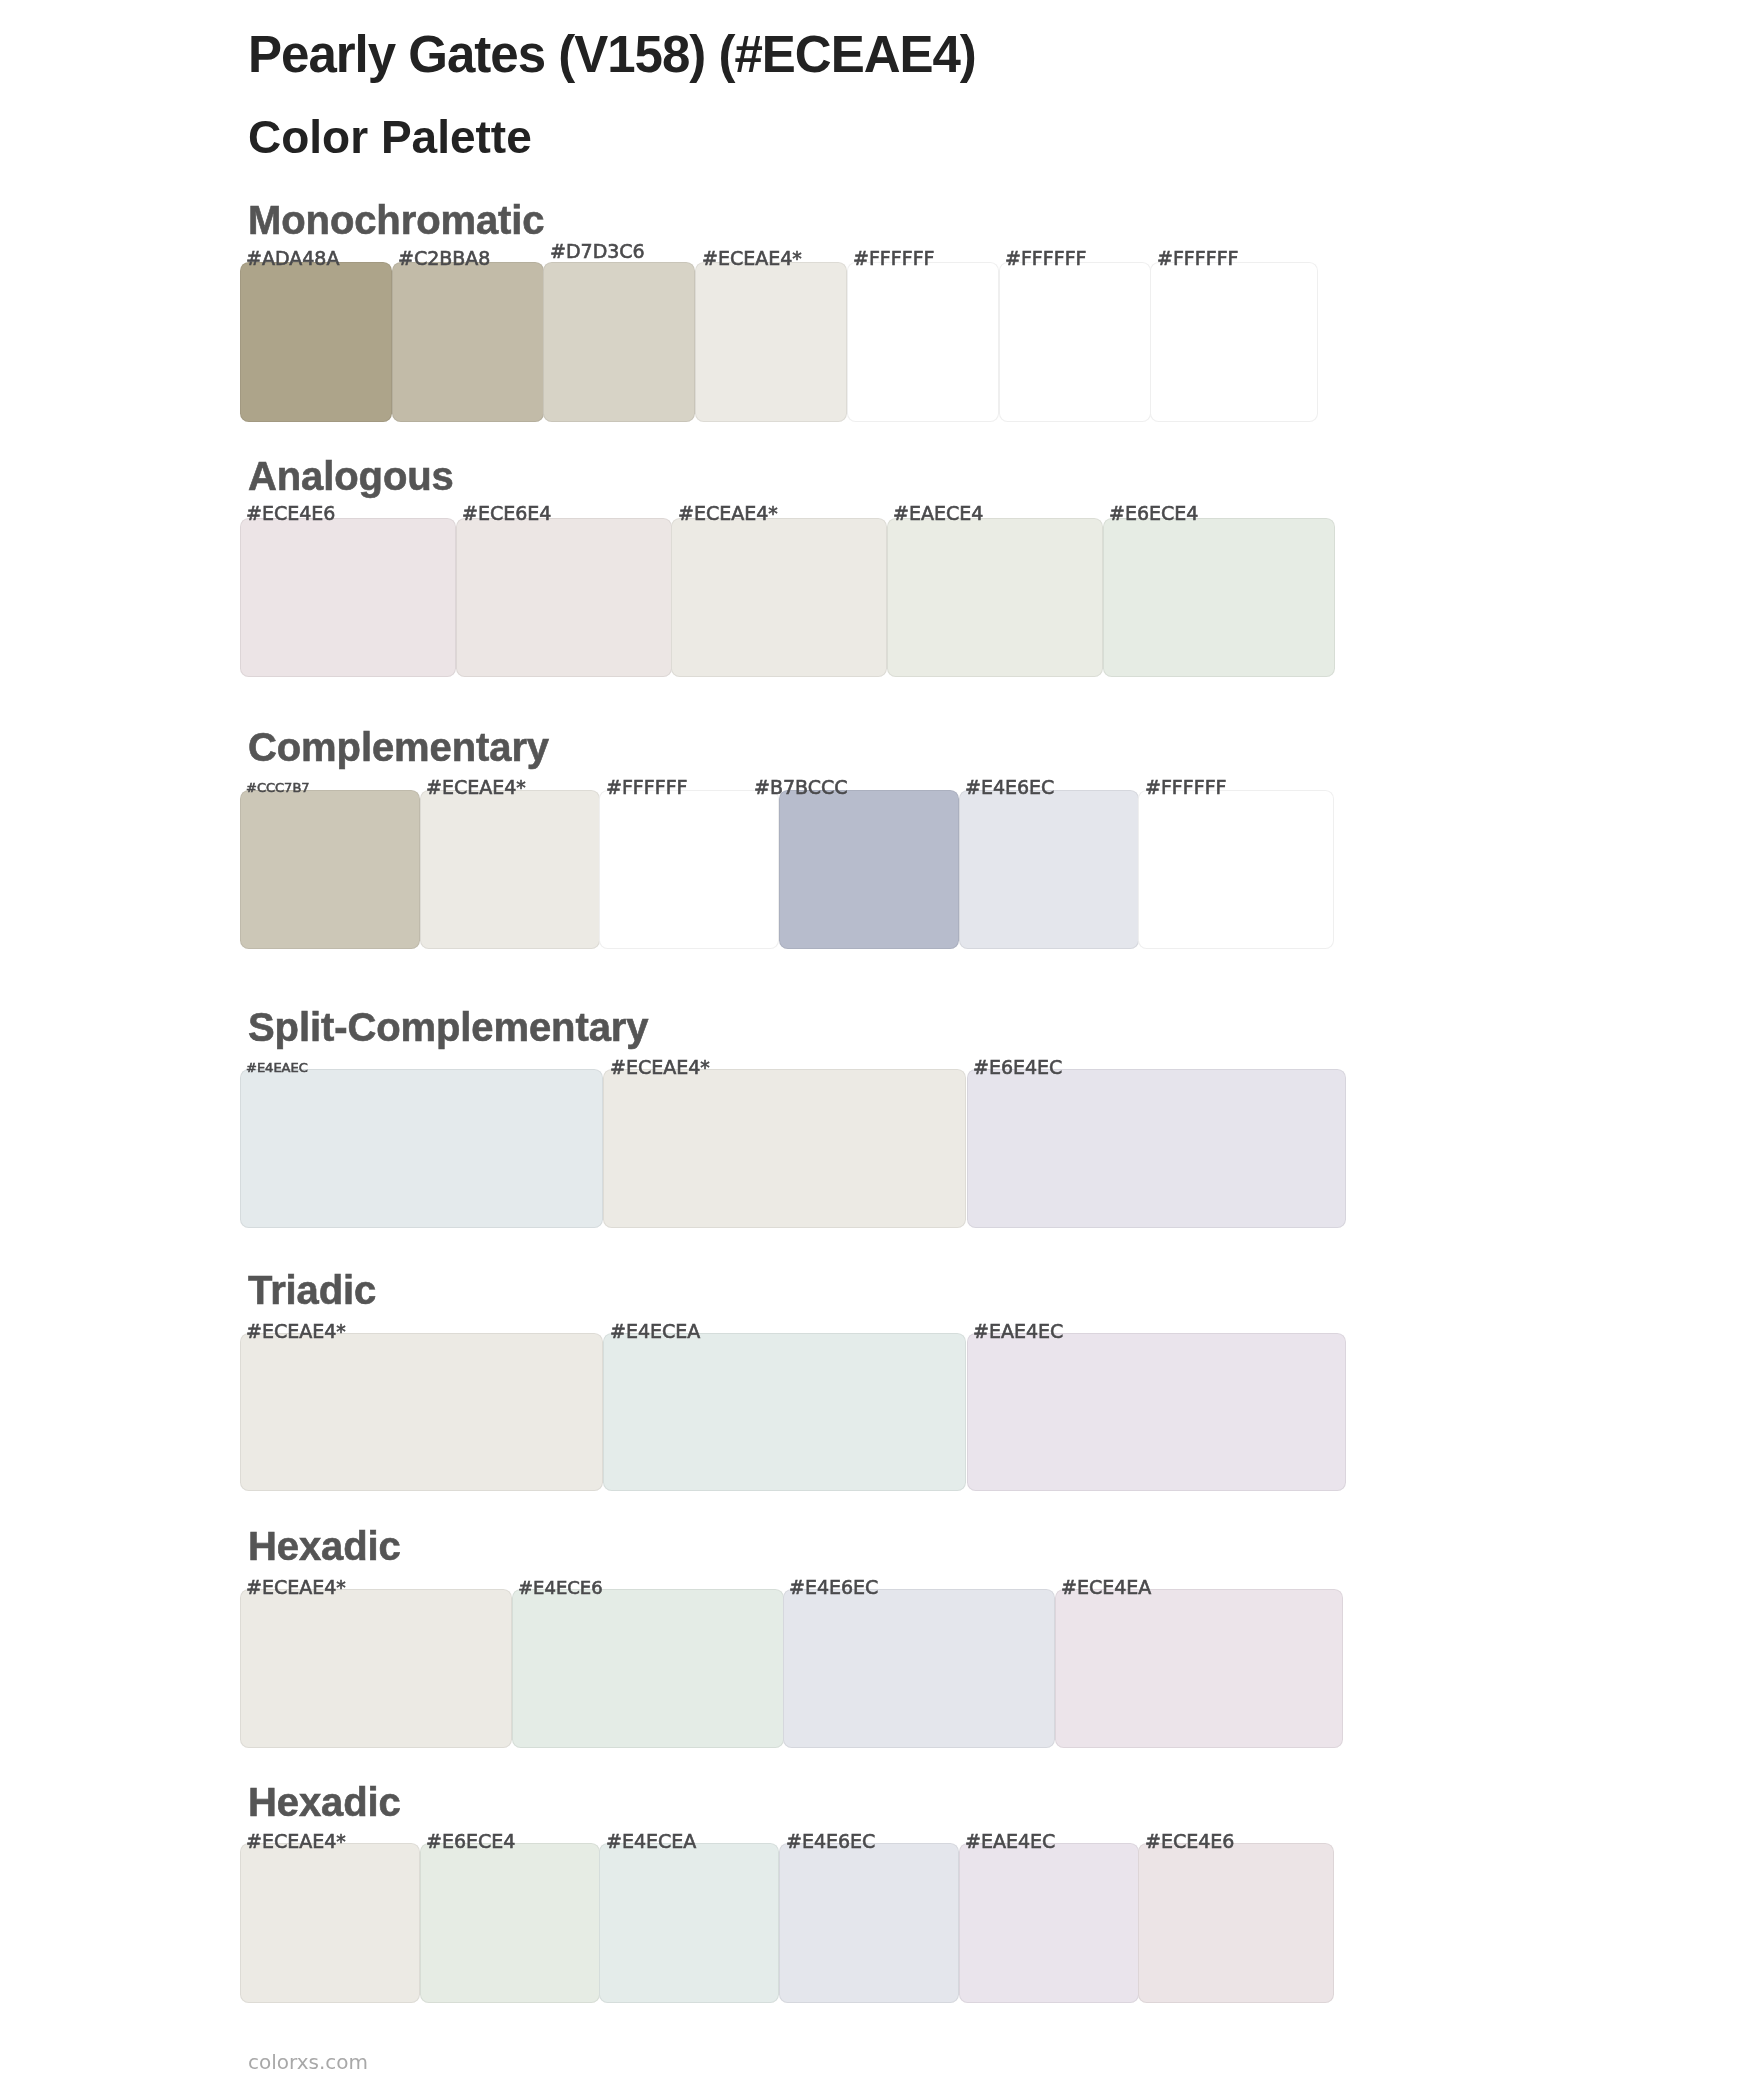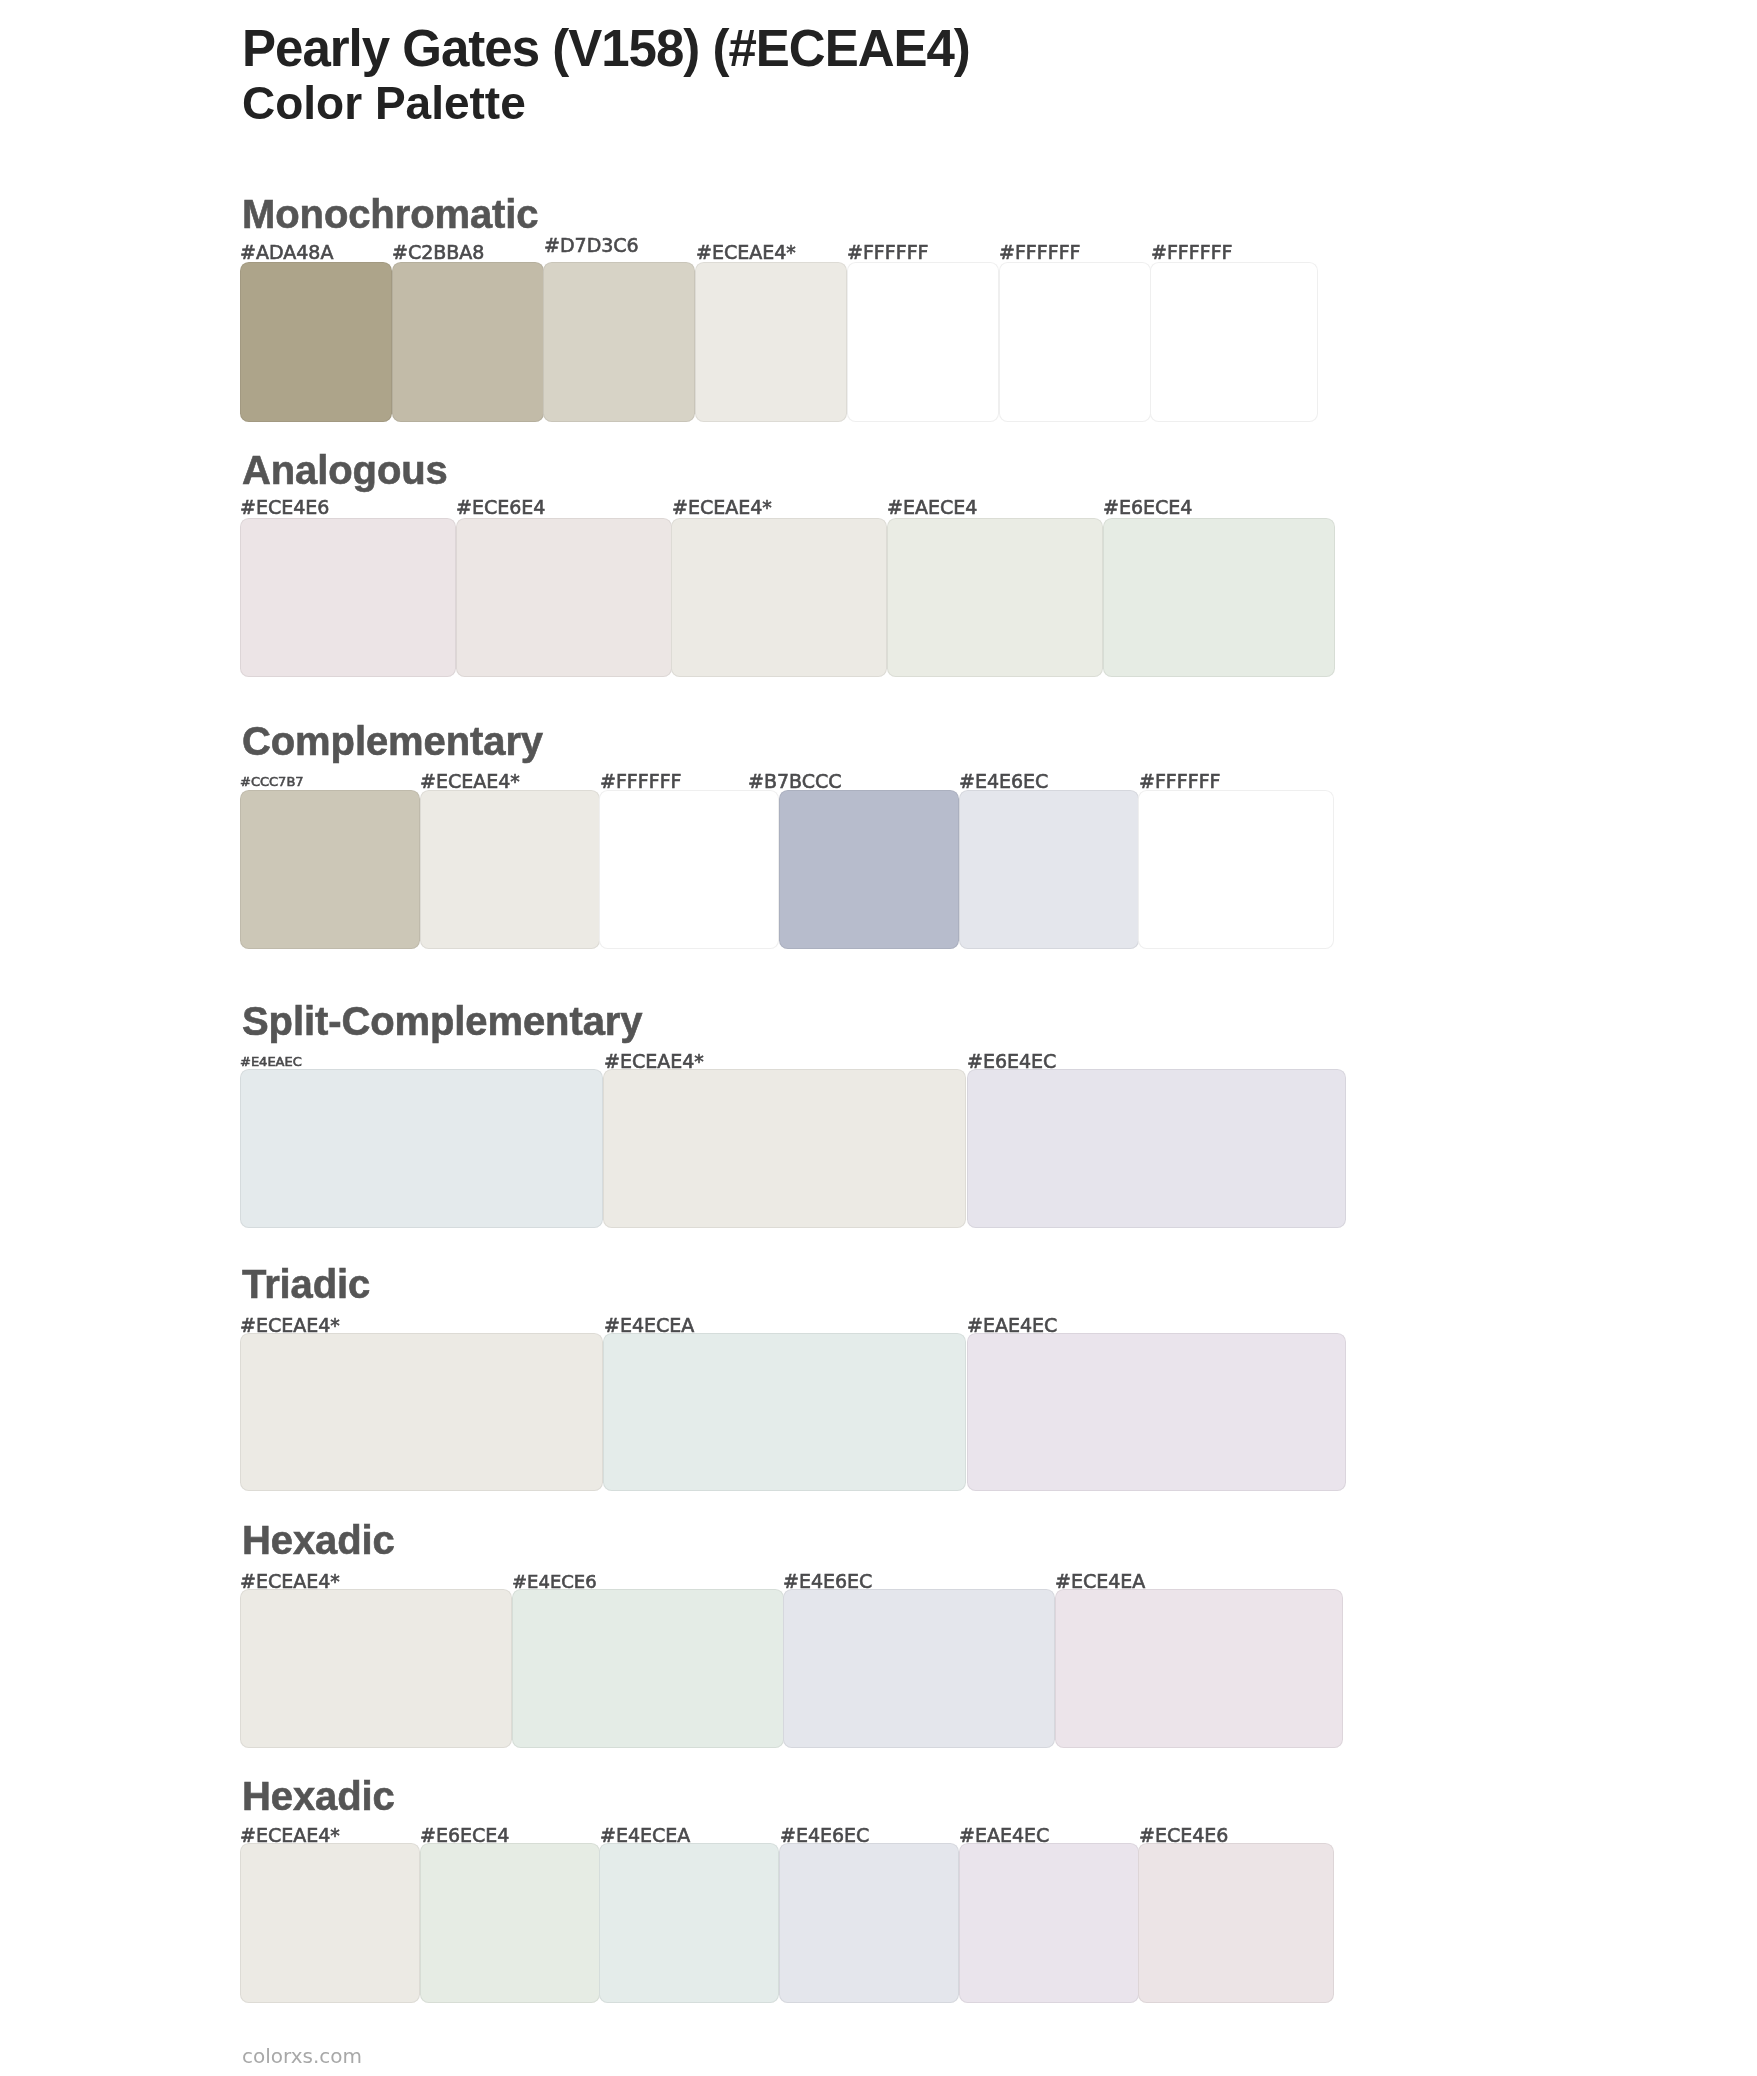--- a/index.html
+++ b/index.html
@@ -1,42 +1,42 @@
 <!DOCTYPE html>
 <html style="font-size:12.8px"><head>
 <meta charset="utf-8">
 <title>Pearly Gates (V158) (#ECEAE4) Color Palette</title>
 <style>
   html,body{margin:0;padding:0;background:#ffffff;}
   body{width:1757px;height:2077px;overflow:hidden;background:#ffffff;
        font-family:"Liberation Sans",sans-serif;
        -webkit-font-smoothing:antialiased;}
   #page{position:relative;width:1757px;height:2077px;background:#ffffff;}
-  .txt{position:absolute;margin:2px;padding:0;white-space:nowrap;
+  .txt{position:absolute;margin:8px;padding:0;white-space:nowrap;
        transform:translateZ(0);}
   .title{font-family:"Liberation Sans",sans-serif;font-weight:700;color:#222222;}
   .subtitle{font-family:"Liberation Sans",sans-serif;font-weight:700;color:#222222;}
   .sect-name{font-family:"Liberation Sans",sans-serif;font-weight:700;color:#555555;text-align:right;
        -webkit-text-stroke:0.6px #555555;}
   .lbl{font-family:"DejaVu Sans",sans-serif;font-weight:400;color:#4a4a4c;
        -webkit-text-stroke:0.6px #4a4a4c;}
   .footer{font-family:"DejaVu Sans",sans-serif;font-weight:400;color:#a8a8a8;}
   .palette-section{position:absolute;left:0;top:0;width:1757px;height:0;}
   .row{position:absolute;left:240px;}
   .sw{position:absolute;top:0;box-sizing:border-box;border-radius:8.8px;
       border:0.8px solid rgba(0,0,0,0.062);}
 </style>
 </head>
 <body>
 
 <div id="page">
 
   <header>
     <h1 class="txt title" style="left:240px;top:21px;font-size:51px;line-height:51px;letter-spacing:-1px">Pearly Gates (V158) (#ECEAE4)</h1>
-    <h2 class="txt subtitle" style="left:240px;top:78px;font-size:46px;line-height:46px">Color Palette</h2>
+    <h2 class="txt subtitle" style="left:240px;top:106px;font-size:46px;line-height:46px">Color Palette</h2>
   </header>
 
   <section class="palette-section">
     <h3 class="txt sect-name" style="left:240px;top:192px;font-size:40px;line-height:40px;letter-spacing:-0.1px">Monochromatic</h3>
     <div class="row" style="top:262px;width:1078px;height:160px">
       <div class="sw" style="left: 0px; width: 152px; height: 160px; background-color: rgb(173, 164, 138);" title="#ADA48A"></div>
       <div class="sw" style="left: 152px; width: 152px; height: 160px; background-color: rgb(194, 187, 168);" title="#C2BBA8"></div>
       <div class="sw" style="left: 303px; width: 152px; height: 160px; background-color: rgb(215, 211, 198);" title="#D7D3C6"></div>
       <div class="sw" style="left: 455px; width: 152px; height: 160px; background-color: rgb(236, 234, 228);" title="#ECEAE4*"></div>
       <div class="sw" style="left: 607px; width: 152px; height: 160px; background-color: rgb(255, 255, 255);" title="#FFFFFF"></div>

